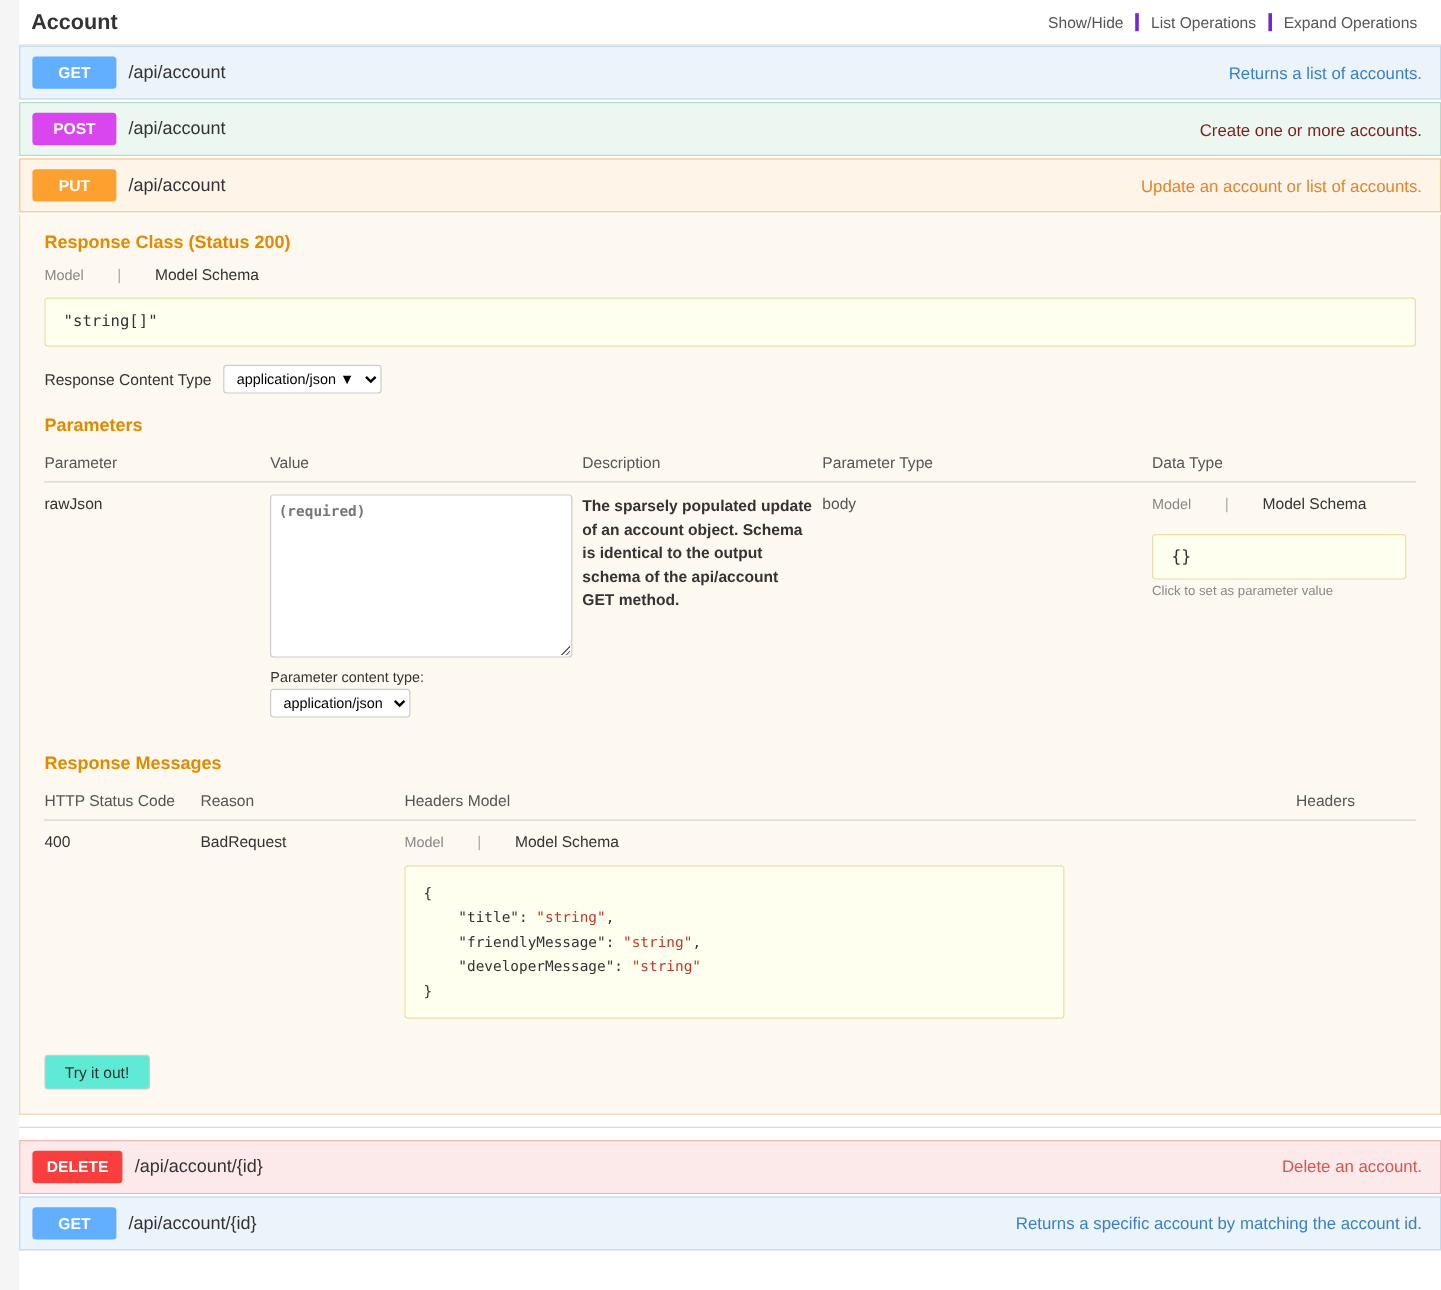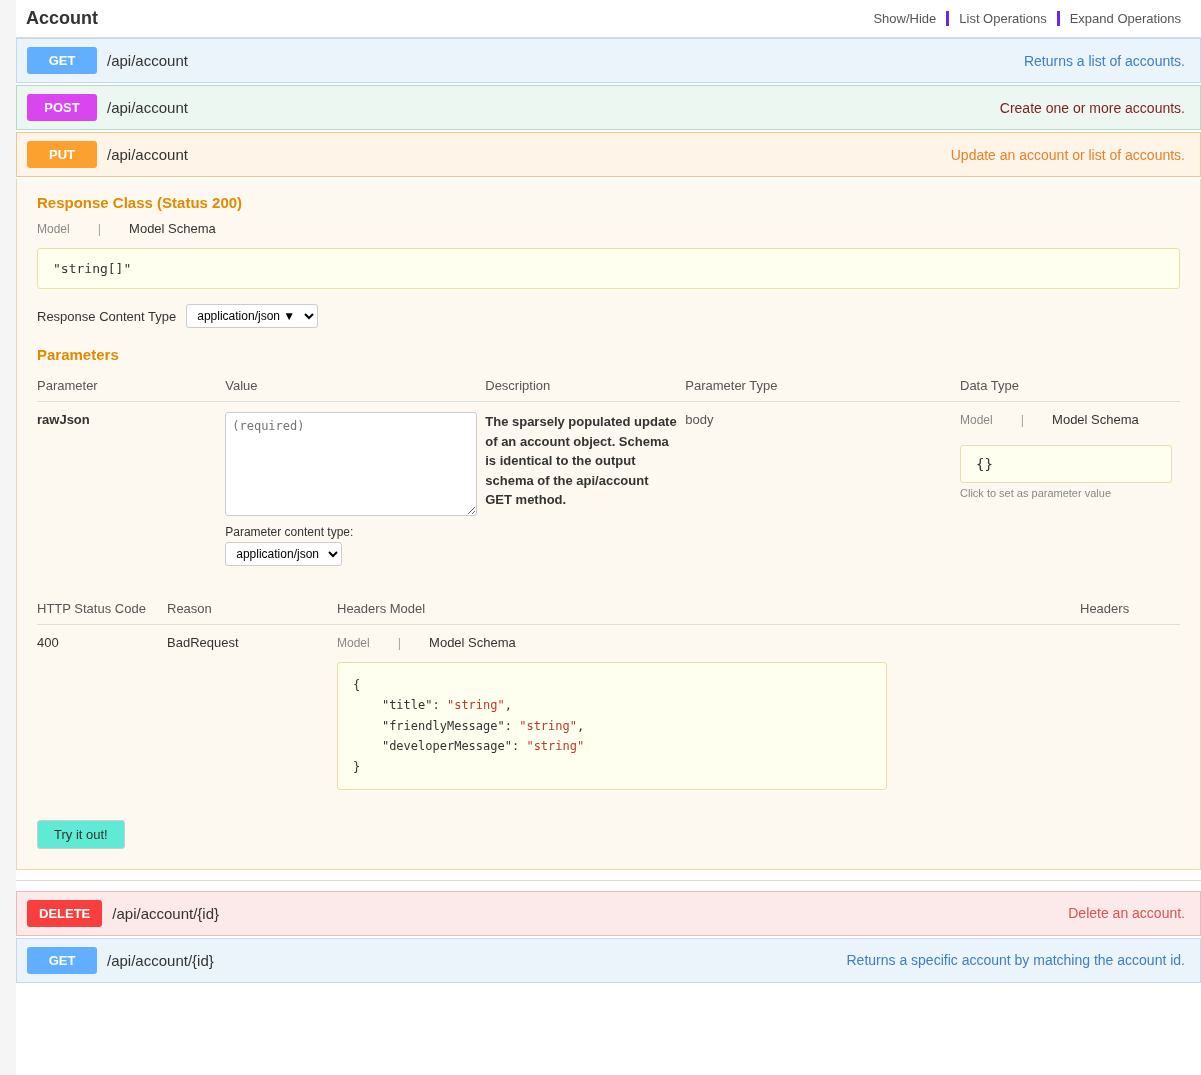--- a/index.html
+++ b/index.html
@@ -180,33 +180,34 @@
       font-size: 13px;
       padding: 5px 8px 8px 0;
       border-bottom: 1px solid #ddd;
     }
     .params-table td {
       vertical-align: top;
       padding: 10px 8px 10px 0;
       font-size: 13px;
     }
     .param-name {
-      font-weight: bold;
+      font-weight: normal;
       font-size: 13px;
     }
     .param-textarea {
       width: 100%;
-      height: 104px;
+      height: 136px;
       border: 1px solid #ccc;
       border-radius: 3px;
       padding: 6px;
       font-size: 12px;
       color: #8b5cf6;
       resize: vertical;
       background: #fff;
+      font-weight: bold;
     }
     .param-content-type-label {
       font-size: 12px;
       color: #333;
       margin-top: 6px;
       margin-bottom: 3px;
     }
     .param-content-select {
       padding: 3px 6px;
       border: 1px solid #ccc;
@@ -402,20 +403,21 @@
               <div class="model-schema-code">{}</div>
               <span class="click-hint">Click to set as parameter value</span>
             </div>
           </td>
         </tr>
       </tbody>
     </table>
 
     
     <div class="response-messages">
+      <div class="section-title">Response Messages</div>
       <table class="response-table">
         <thead>
           <tr>
             <th style="width:130px;">HTTP Status Code</th>
             <th style="width:170px;">Reason</th>
             <th>Headers Model</th>
             <th style="width:100px;">Headers</th>
           </tr>
         </thead>
         <tbody>

